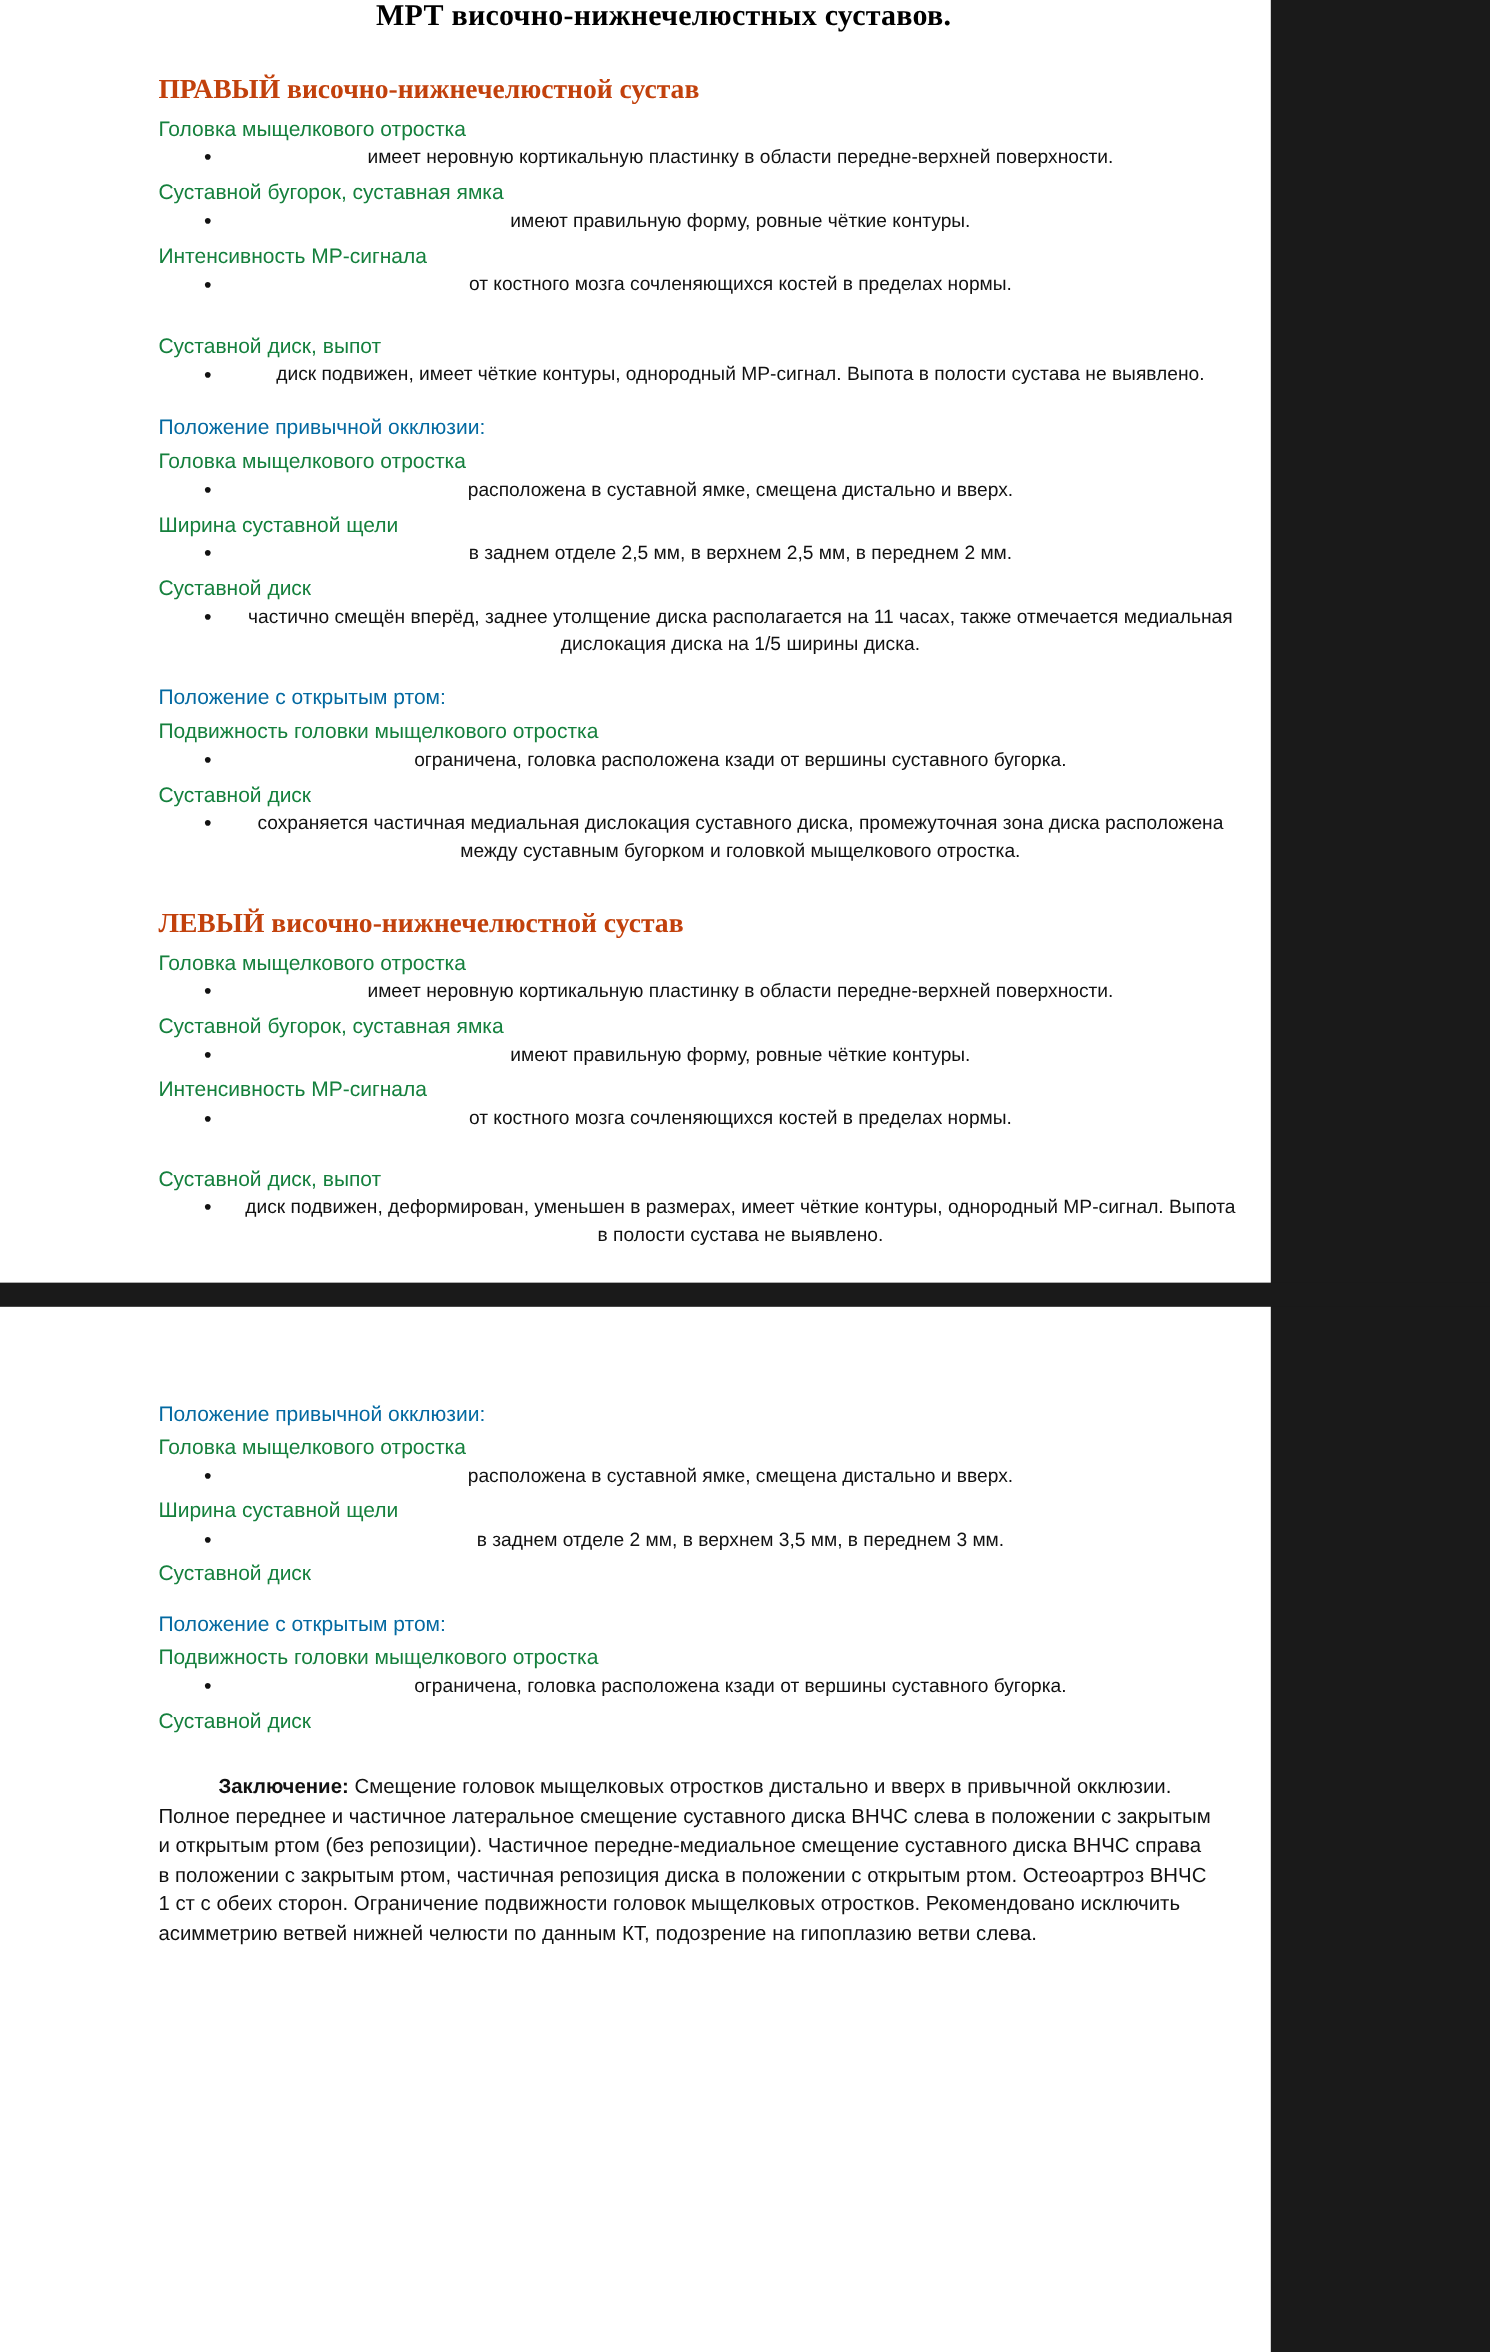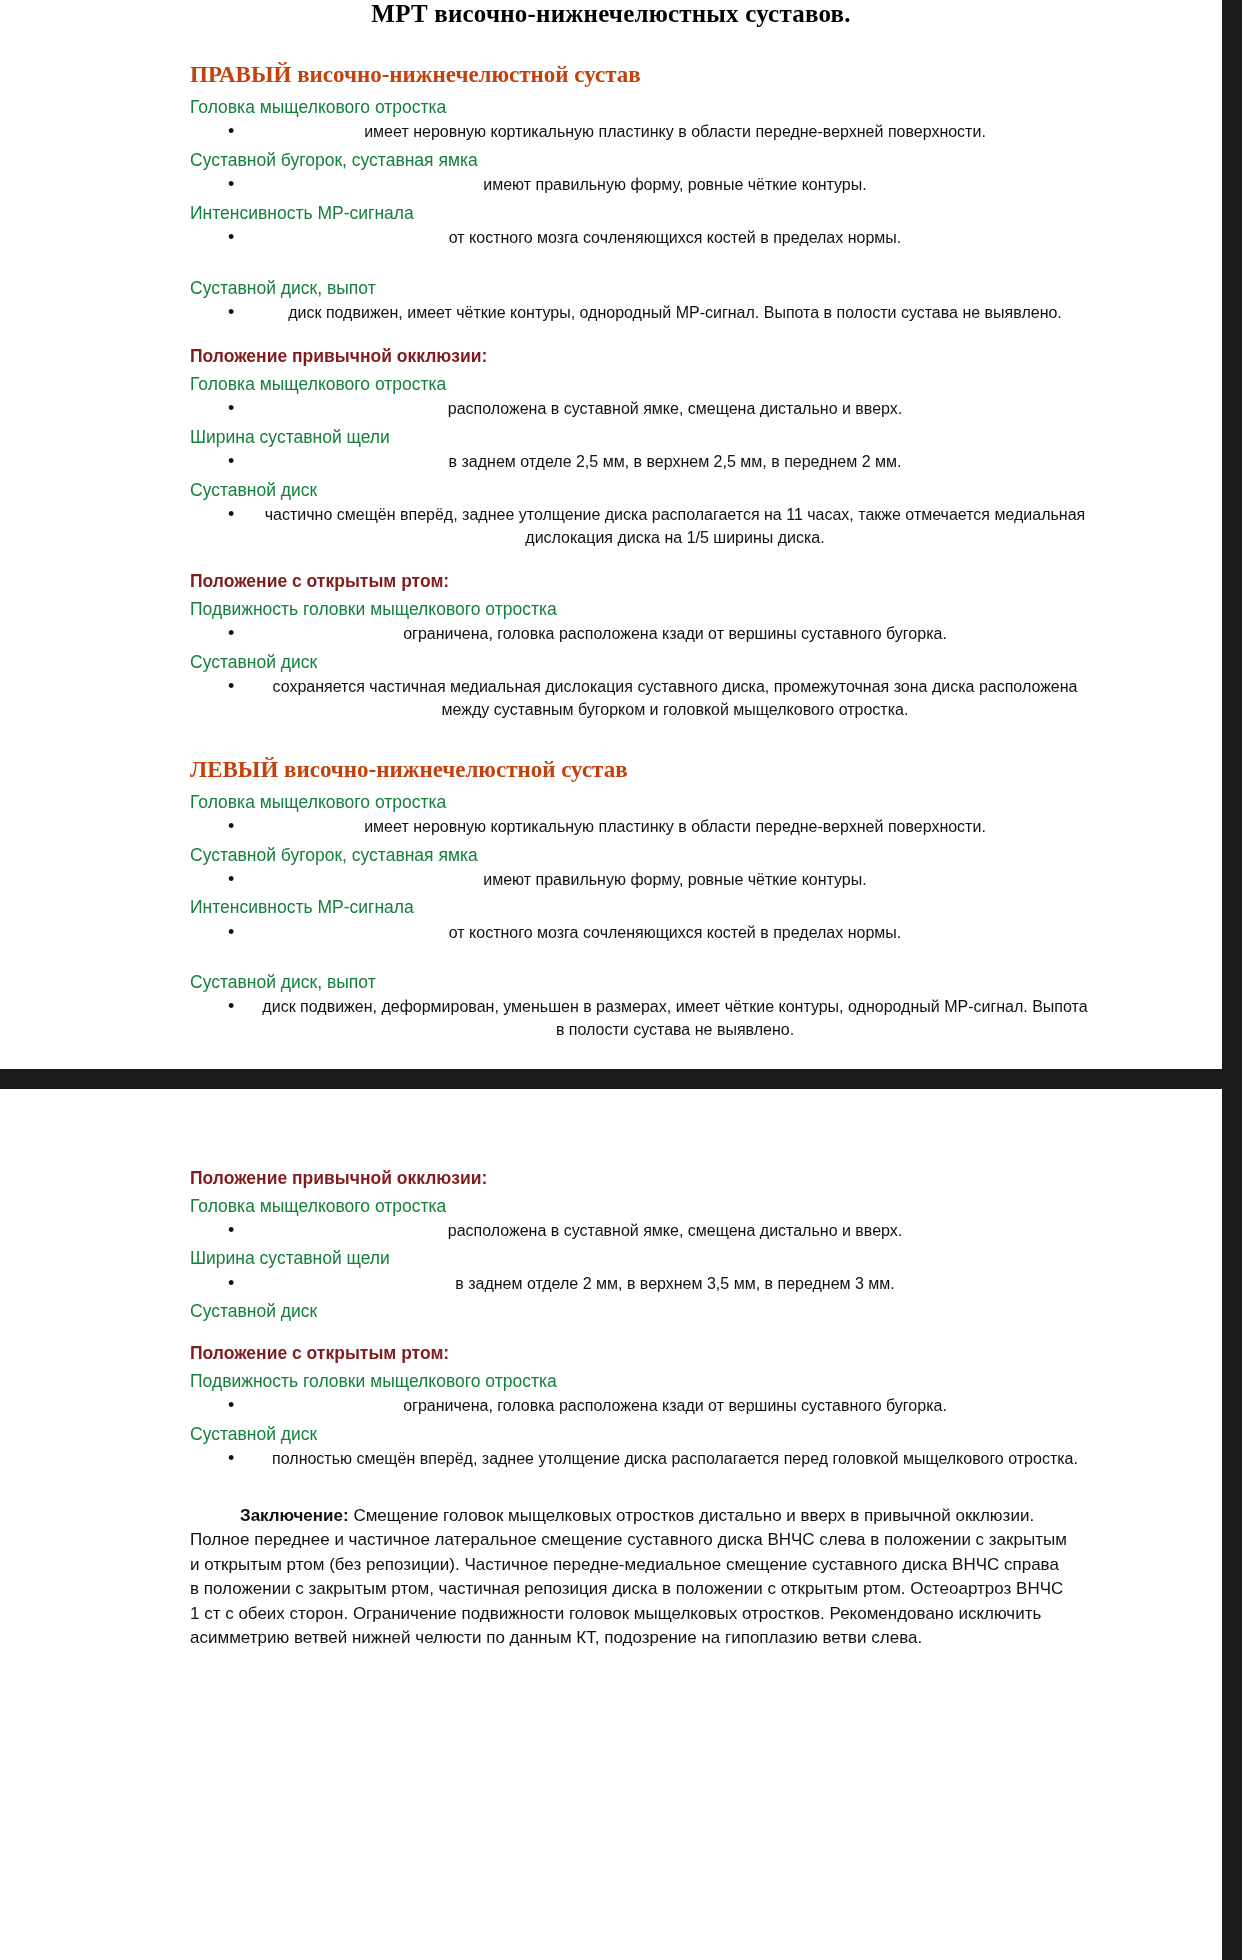--- a/index.html
+++ b/index.html
@@ -11,21 +11,21 @@
     width: 1242px;
     font-family: "Liberation Sans", sans-serif;
     -webkit-font-smoothing: antialiased;
   }
   .doc {
     width: 1242px;
     margin: 0 auto;
   }
   .page {
     background: #ffffff;
-    width: 1222px;
+    width: 1059px;
     box-sizing: border-box;
     padding: 0 52px;
   }
   .page-1 {
     padding-top: 0;
     padding-bottom: 24px;
     min-height: 1016px;
   }
   .page-gap {
     height: 20px;
@@ -63,23 +63,23 @@
     color: #c2410c;
     margin: 0;
     padding: 32px 0 6px 0;
     font-weight: bold;
   }
   .joint-heading .side {
     font-family: "Liberation Serif", serif;
     font-weight: bold;
   }
   .sub-heading {
-    font-weight: bold;
+    font-weight: normal;
     font-size: 17.5px;
-    color: #7f1d1d;
+    color: #0369a1;
     margin: 0;
     padding: 18px 0 3px 0;
     line-height: 1.3;
   }
   .line {
     font-size: 17.5px;
     color: #15803d;
     margin: 0;
     padding: 1px 0;
     line-height: 1.38;
@@ -226,22 +226,19 @@
         <li>в заднем отделе 2 мм, в верхнем 3,5 мм, в переднем 3 мм.</li>
       </ul>
       <p class="line">Суставной диск</p>
 
       <h3 class="sub-heading">Положение с открытым ртом:</h3>
       <p class="line">Подвижность головки мыщелкового отростка</p>
       <ul class="bullets">
         <li>ограничена, головка расположена кзади от вершины суставного бугорка.</li>
       </ul>
       <p class="line">Суставной диск</p>
-      <ul class="bullets">
-        <li>полностью смещён вперёд, заднее утолщение диска располагается перед головкой мыщелкового отростка.</li>
-      </ul>
 
       <p class="conclusion"><span class="lead">Заключение:</span><span> Смещение головок мыщелковых отростков дистально и вверх в привычной окклюзии. Полное переднее и частичное латеральное смещение суставного диска ВНЧС слева в положении с закрытым и открытым ртом (без репозиции). Частичное передне-медиальное смещение суставного диска ВНЧС справа в положении с закрытым ртом, частичная репозиция диска в положении с открытым ртом. Остеоартроз ВНЧС 1 ст с обеих сторон.  Ограничение подвижности головок мыщелковых отростков.  Рекомендовано исключить асимметрию ветвей нижней челюсти по данным КТ, подозрение на гипоплазию ветви слева.</span></p>
 
     </div>
   </div>
 
 </div>
 
 </body></html>

